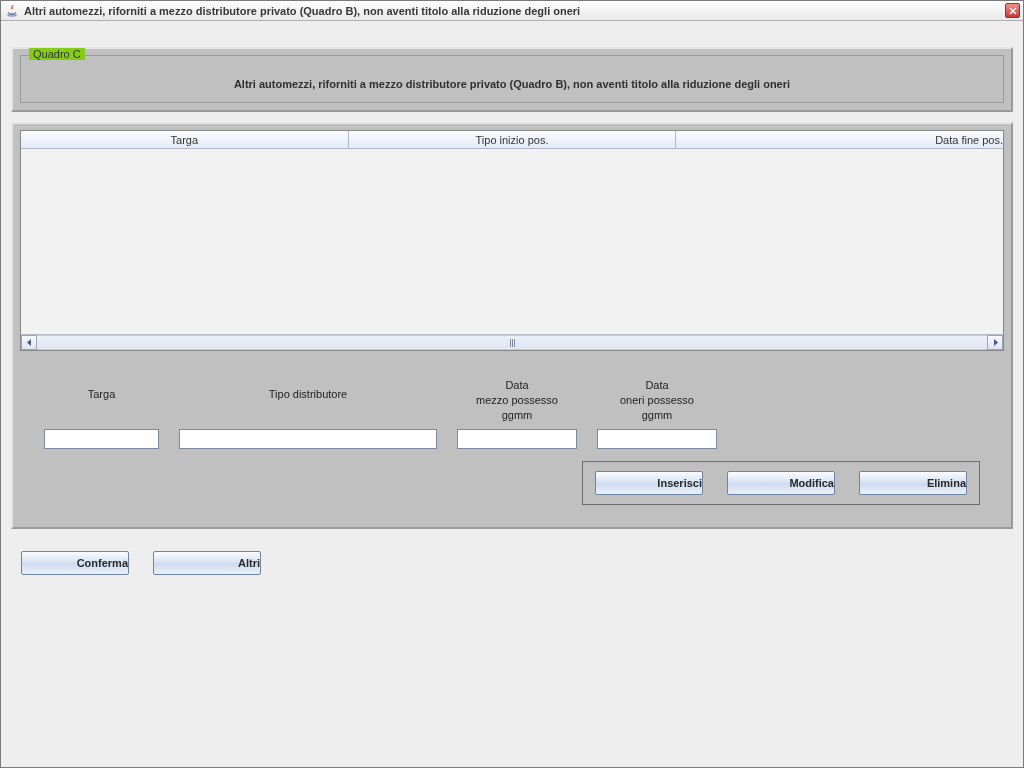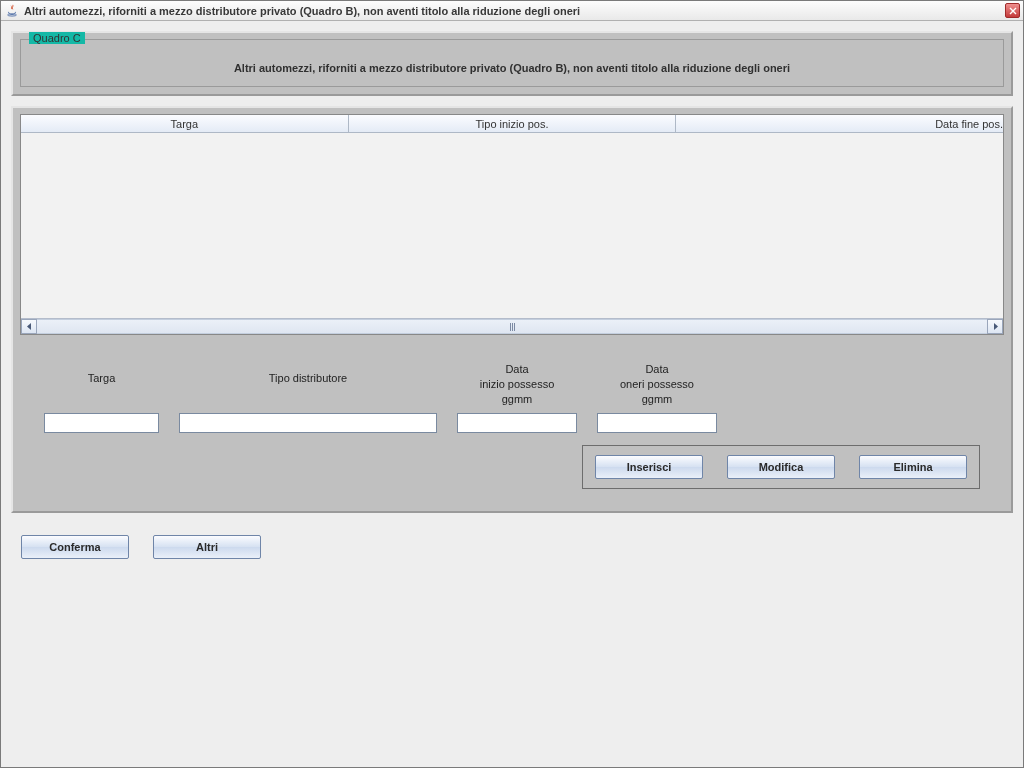--- a/index.html
+++ b/index.html
@@ -12,20 +12,21 @@
     height: 768px;
     overflow: hidden;
   }
   .window {
     width: 1024px;
     height: 768px;
     background: #eeeeee;
     border: 1px solid #7a7a7a;
     display: flex;
     flex-direction: column;
+    gap: 16px;
   }
   .titlebar {
     height: 20px;
     background: linear-gradient(#fdfdfd, #e9e9e9);
     border-bottom: 1px solid #b0b0b0;
     display: flex;
     align-items: center;
     padding: 0 3px 0 4px;
   }
   .java-icon {
@@ -72,21 +73,21 @@
     margin: 6px 7px 7px 7px;
     position: relative;
     padding: 22px 10px 12px 10px;
     background: #c0c0c0;
     text-align: center;
   }
   .fieldset-legend {
     position: absolute;
     top: -8px;
     left: 8px;
-    background: #14b8a6;
+    background: #84cc16;
     padding: 0 4px;
     font-size: 11px;
     color: #333;
     text-align: left;
   }
   .fieldset-title {
     font-weight: bold;
     color: #303030;
     font-size: 11px;
   }
@@ -205,20 +206,21 @@
     width: 108px;
     height: 24px;
     border: 1px solid #6f85a8;
     border-radius: 2px;
     background: linear-gradient(#fbfcff, #d7e2f2 48%, #cddaee 52%, #eaf0f9);
     font-family: inherit;
     font-size: 11px;
     font-weight: bold;
     color: #2a2a2a;
     cursor: pointer;
+    text-align: right;
   }
 
   .bottom-row {
     display:flex;
     gap: 24px;
     padding: 2px 10px;
   }
 </style>
 </head>
 <body>
@@ -278,21 +280,21 @@
           </div>
         </div>
       </div>
 
       <div class="form-area">
         <div class="form-headers">
           <div class="fh col1">Targa</div>
           <div class="fh col2">Tipo distributore</div>
           <div class="fh col3">
             <div>Data</div>
-            <div>inizio possesso</div>
+            <div>mezzo possesso</div>
             <div>ggmm</div>
           </div>
           <div class="fh col4">
             <div>Data</div>
             <div>oneri possesso</div>
             <div>ggmm</div>
           </div>
         </div>
         <div class="form-inputs">
           <input class="tf c1" value="" style="">

